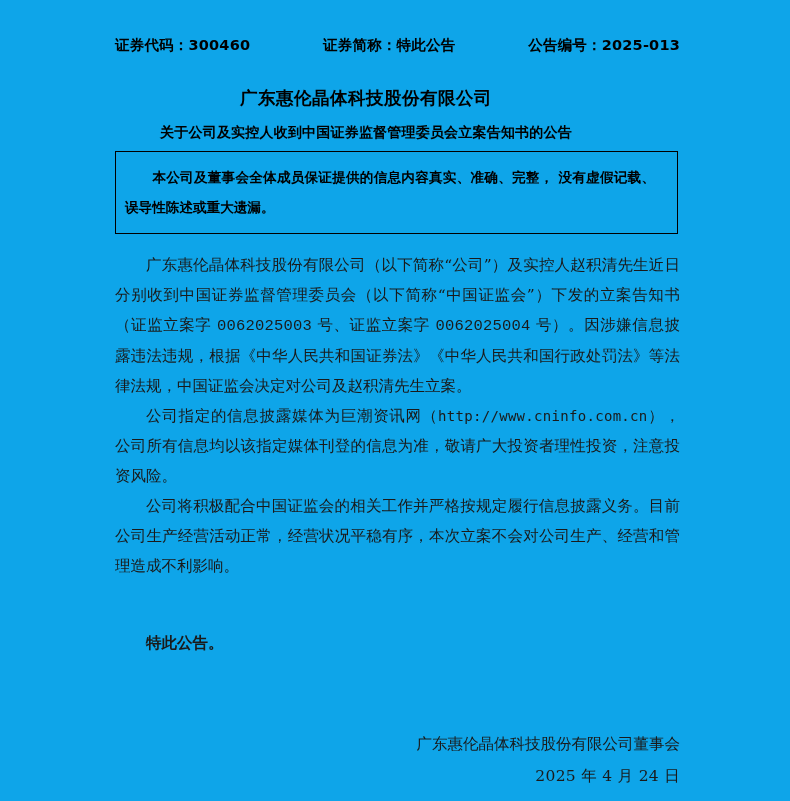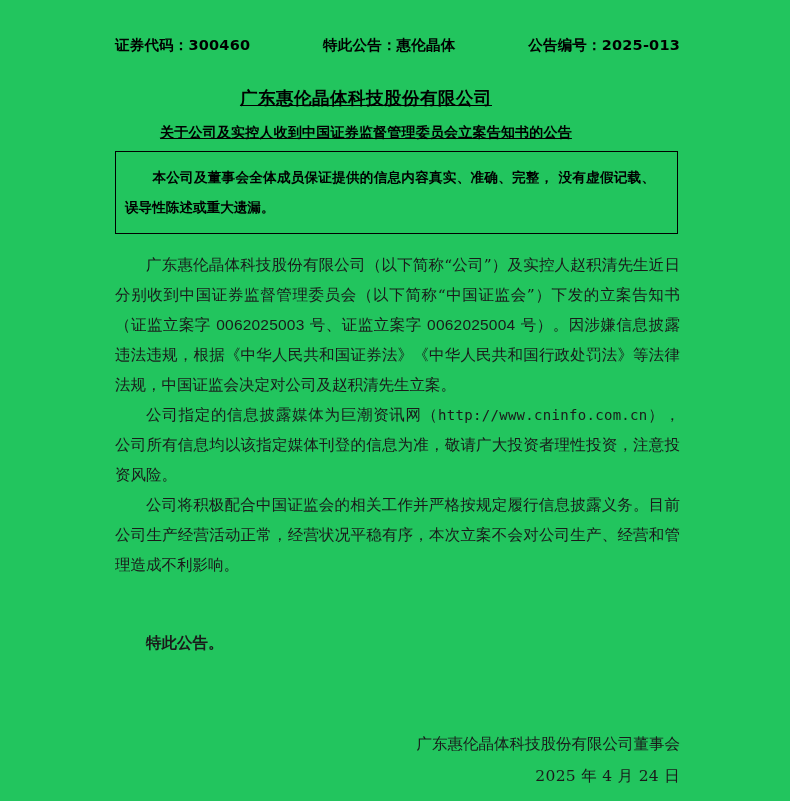--- a/index.html
+++ b/index.html
@@ -11,21 +11,21 @@
     width: 790px;
     height: 801px;
     font-family: "DejaVu Serif", "Liberation Serif", serif;
     color: #1a1a1a;
     overflow: hidden;
   }
   .page {
     position: relative;
     width: 790px;
     height: 801px;
-    background: #22c55e;
+    background: #0ea5e9;
     box-sizing: border-box;
   }
 
   
   .doc-header {
     position: absolute;
     top: 36px;
     left: 115px;
     width: 565px;
     display: flex;
@@ -43,21 +43,20 @@
   
   .title-block {
     position: absolute;
     top: 84px;
     left: 0;
     width: 732px;
     text-align: center;
     font-family: "DejaVu Sans", "Liberation Sans", sans-serif;
     font-weight: bold;
     color: #000;
-    text-decoration: underline;
   }
   .title-line1 {
     font-size: 17.5px;
     line-height: 28px;
     letter-spacing: 0.5px;
   }
   .title-line2 {
     font-size: 14px;
     line-height: 28px;
     letter-spacing: 0.2px;
@@ -98,21 +97,21 @@
   .body-text p {
     margin: 0;
     text-indent: 2em;
   }
   .mono {
     font-family: "DejaVu Sans Mono", "Liberation Mono", monospace;
     font-size: 14px;
     letter-spacing: 0.3px;
   }
   .numseq {
-    font-family: Liberation Sans, sans-serif;
+    font-family: Liberation Mono, monospace;
     letter-spacing: 0.2px;
   }
 
   
   .closing-note {
     position: absolute;
     top: 628px;
     left: 115px;
     width: 565px;
     font-size: 15.5px;
@@ -133,21 +132,21 @@
   }
   .signature-date { letter-spacing: 0.3px; }
 </style>
 </head>
 <body>
 
 <div class="page">
 
   <div class="doc-header">
     <span>证券代码：300460</span>
-    <span>特此公告：惠伦晶体</span>
+    <span>证券简称：特此公告</span>
     <span>公告编号：2025-013</span>
   </div>
 
   <div class="title-block">
     <div class="title-line1">广东惠伦晶体科技股份有限公司</div>
     <div class="title-line2">关于公司及实控人收到中国证券监督管理委员会立案告知书的公告</div>
   </div>
 
   <div class="disclaimer-box">
     <span class="indent"></span><span>本公司及董事会全体成员保证提供的信息内容真实、准确、完整， 没有虚假记载、误导性陈述或重大遗漏。</span>

